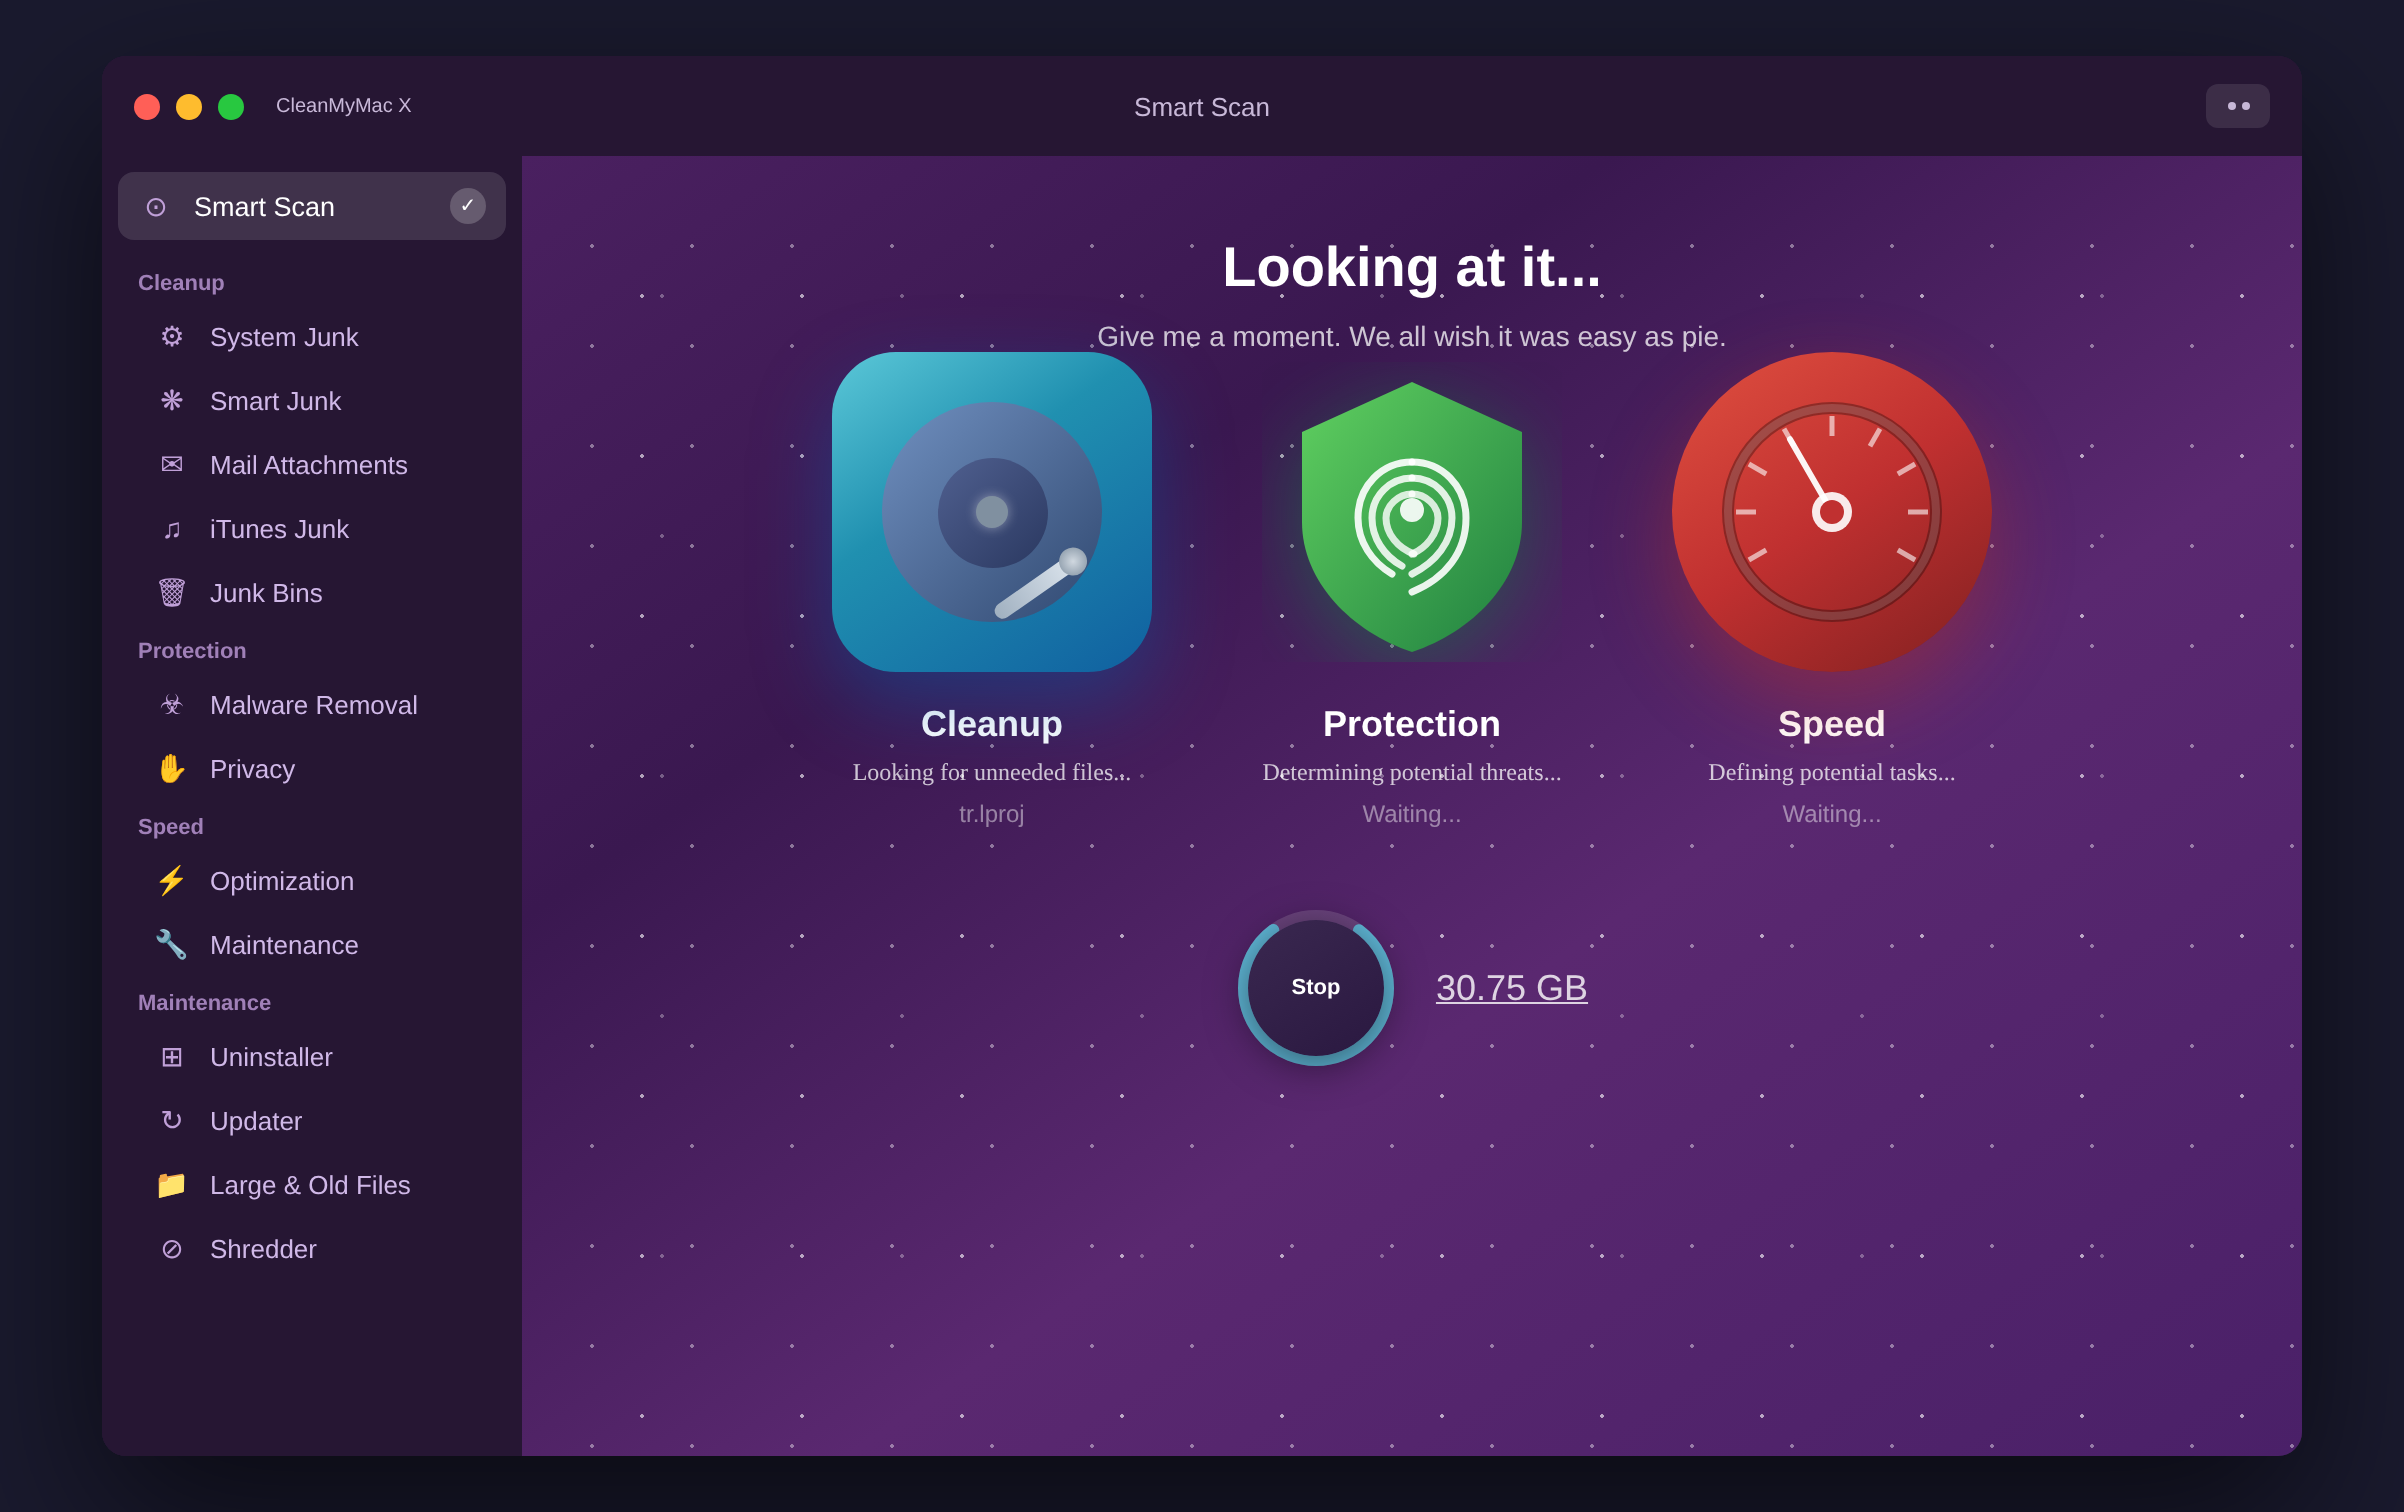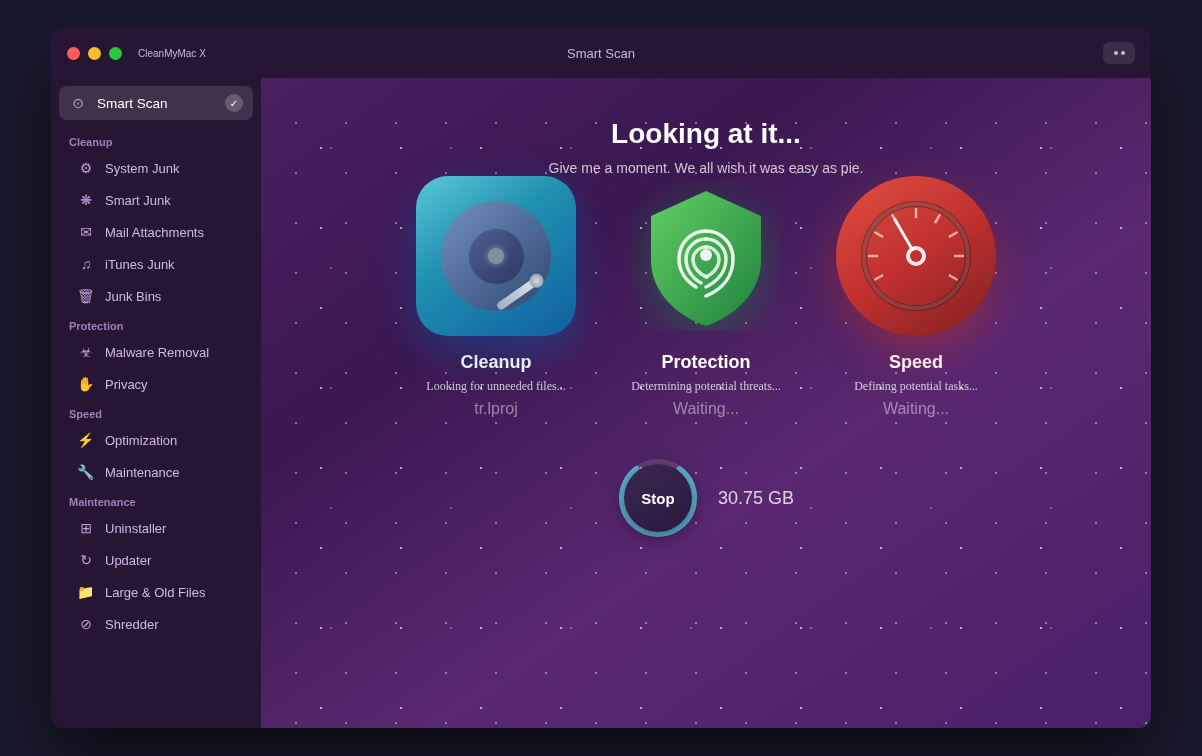--- a/index.html
+++ b/index.html
@@ -333,21 +333,21 @@
     .card-desc {
       color: rgba(255,255,255,0.75);
       font-size: 12px;
       text-align: center;
       margin-bottom: 6px;
       font-family: Liberation Serif, serif;
     }
 
     .card-status {
       color: rgba(255,255,255,0.45);
-      font-size: 16px;
+      font-size: 12px;
       text-align: right;
     }
 
     
     .stop-area {
       display: flex;
       align-items: center;
       gap: 20px;
       margin-top: 40px;
       z-index: 1;
@@ -368,29 +368,30 @@
     .stop-btn {
       position: absolute;
       inset: 6px;
       border-radius: 50%;
       background: linear-gradient(145deg, #3a2850, #2a1840);
       display: flex;
       align-items: center;
       justify-content: center;
       cursor: pointer;
       color: #ffffff;
-      font-size: 15px;
+      font-size: 11px;
       font-weight: 600;
       box-shadow: 0 4px 20px rgba(0,0,0,0.5);
     }
 
     .storage-text {
       color: rgba(255,255,255,0.8);
       font-size: 18px;
       font-weight: 400;
+      text-decoration: underline;
     }
   </style>
 </head>
 <body>
 
 <div class="app-window">
 
   <div class="title-bar">
     <div class="traffic-lights">
       <div class="traffic-light tl-red"></div>

